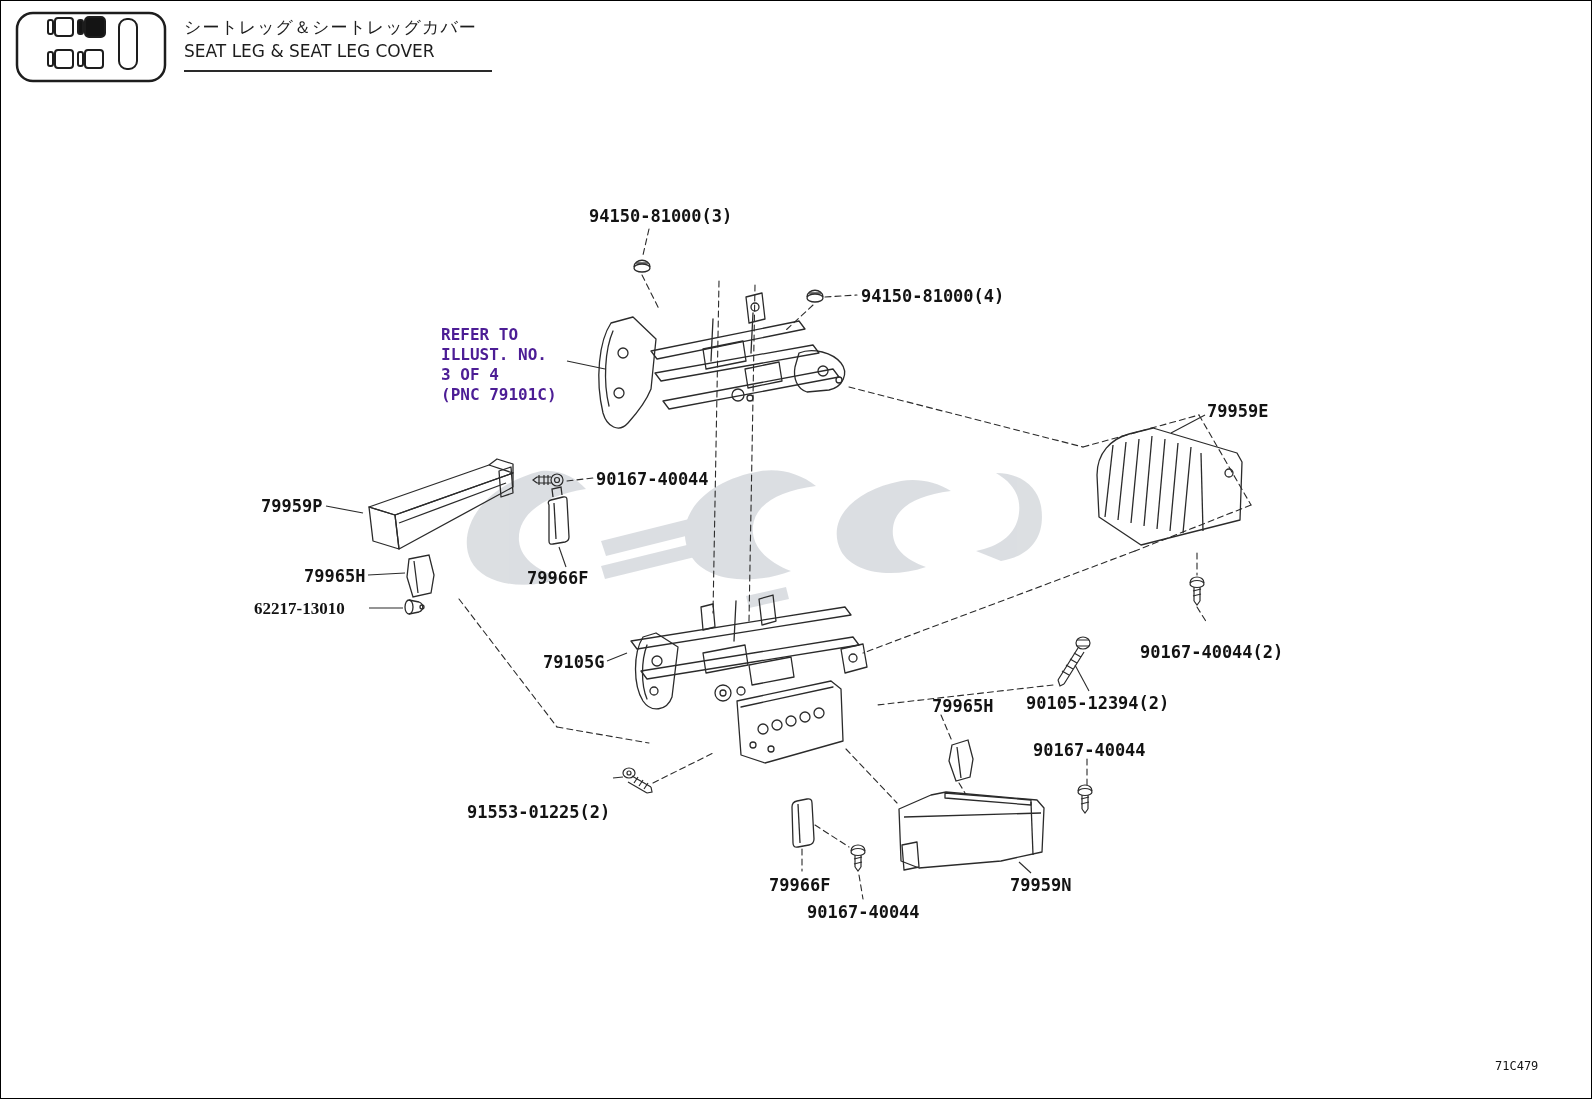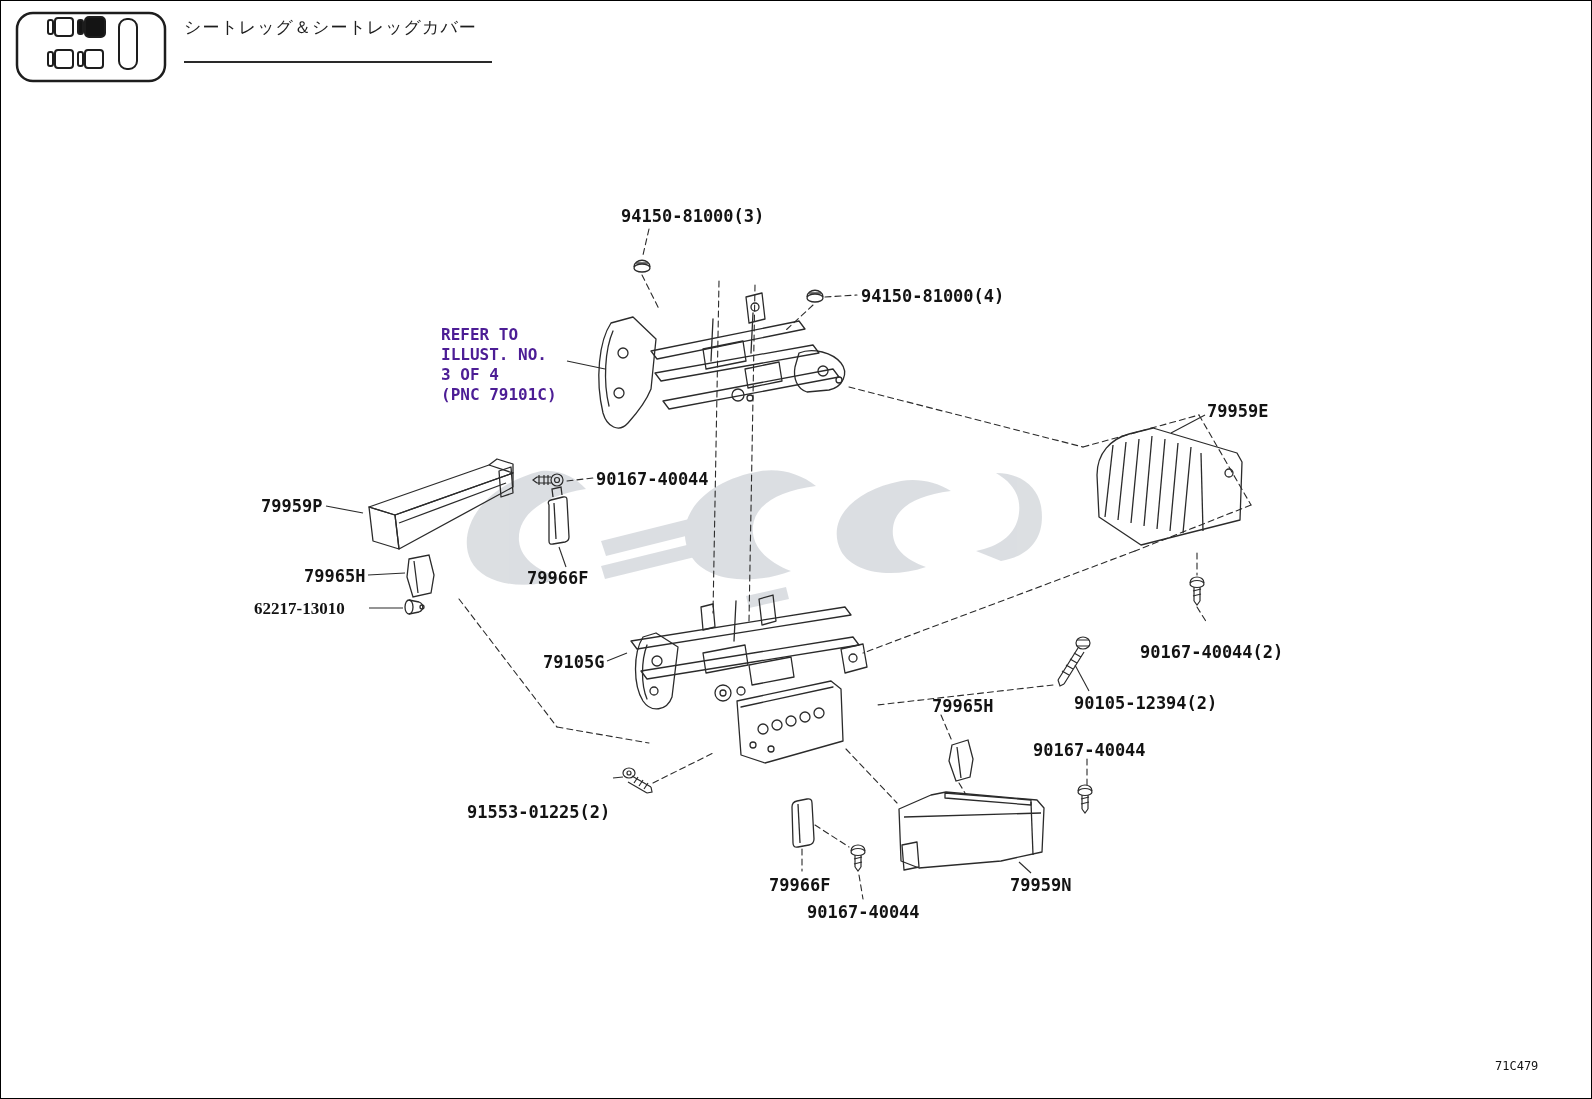--- a/index.html
+++ b/index.html
@@ -8,21 +8,21 @@
     position:relative; width:1592px; height:1099px;
     background:#ffffff; border:1px solid #000;
     font-family:"DejaVu Sans Mono","Liberation Mono",monospace;
     overflow:hidden;
   }
   .art { position:absolute; left:0; top:0; }
   .header { position:absolute; left:0; top:0; width:600px; height:100px; }
   .legend { position:absolute; left:14px; top:10px; }
   .titles {
     position:absolute; left:183px; top:14px; width:308px;
-    padding-bottom:22px; border-bottom:2px solid #2a2a2a;
+    padding-bottom:7px; border-bottom:2px solid #2a2a2a;
     font-family:"DejaVu Sans","Liberation Sans",sans-serif; color:#1d1d1d;
   }
   .title-jp { font-size:17px; line-height:24px; letter-spacing:1px; }
   .title-en { font-size:17px; line-height:24px; }
   .part-label {
     position:absolute; white-space:nowrap;
     font-family:"DejaVu Sans Mono","Liberation Mono",monospace;
     font-weight:bold; font-size:17px; line-height:18px; color:#131313;
     cursor:pointer;
   }
@@ -279,42 +279,43 @@
           <rect x="63" y="9" width="5" height="14" rx="2" fill="#141414"></rect>
       </g>
       <g stroke-width="2">
         <rect x="70" y="39" width="18" height="18" rx="3"></rect>
           <rect x="63" y="41" width="5" height="14" rx="2"></rect>
       </g>
       <rect x="104" y="8" width="18" height="50" rx="8" stroke-width="2"></rect>
     </svg>
     <div class="titles">
       <div class="title-jp">シートレッグ＆シートレッグカバー</div>
+      <div class="title-en">SEAT LEG &amp; SEAT LEG COVER</div>
     </div>
   </div>
 
   <div class="note">
     <div>REFER TO</div>
     <div>ILLUST. NO.</div>
     <div>3 OF 4</div>
     <div>(PNC 79101C)</div>
   </div>
 
-  <div class="part-label" style="left:620px; top:206px;">94150-81000(3)</div>
+  <div class="part-label" style="left:588px; top:206px;">94150-81000(3)</div>
   <div class="part-label" style="left:860px; top:286px;">94150-81000(4)</div>
   <div class="part-label" style="left:1206px; top:401px;">79959E</div>
   <div class="part-label" style="left:595px; top:469px;">90167-40044</div>
   <div class="part-label" style="left:260px; top:496px;">79959P</div>
   <div class="part-label" style="left:303px; top:566px;">79965H</div>
   <div class="part-label" style="left:526px; top:568px;">79966F</div>
   <div class="part-label" style="left:253px; top:599px;font-family:Liberation Serif, serif;">62217-13010</div>
   <div class="part-label" style="left:542px; top:652px;">79105G</div>
   <div class="part-label" style="left:1139px; top:642px;">90167-40044(2)</div>
   <div class="part-label" style="left:931px; top:696px;">79965H</div>
-  <div class="part-label" style="left:1025px; top:693px;margin-left:48px;">90105-12394(2)</div>
+  <div class="part-label" style="left:1025px; top:693px;">90105-12394(2)</div>
   <div class="part-label" style="left:1032px; top:740px;">90167-40044</div>
   <div class="part-label" style="left:466px; top:768px;margin-top:34px;">91553-01225(2)</div>
   <div class="part-label" style="left:768px; top:875px;">79966F</div>
   <div class="part-label" style="left:1009px; top:875px;">79959N</div>
   <div class="part-label" style="left:806px; top:902px;">90167-40044</div>
 
   <div class="diagram-code">71C479</div>
 
 </div>
 

